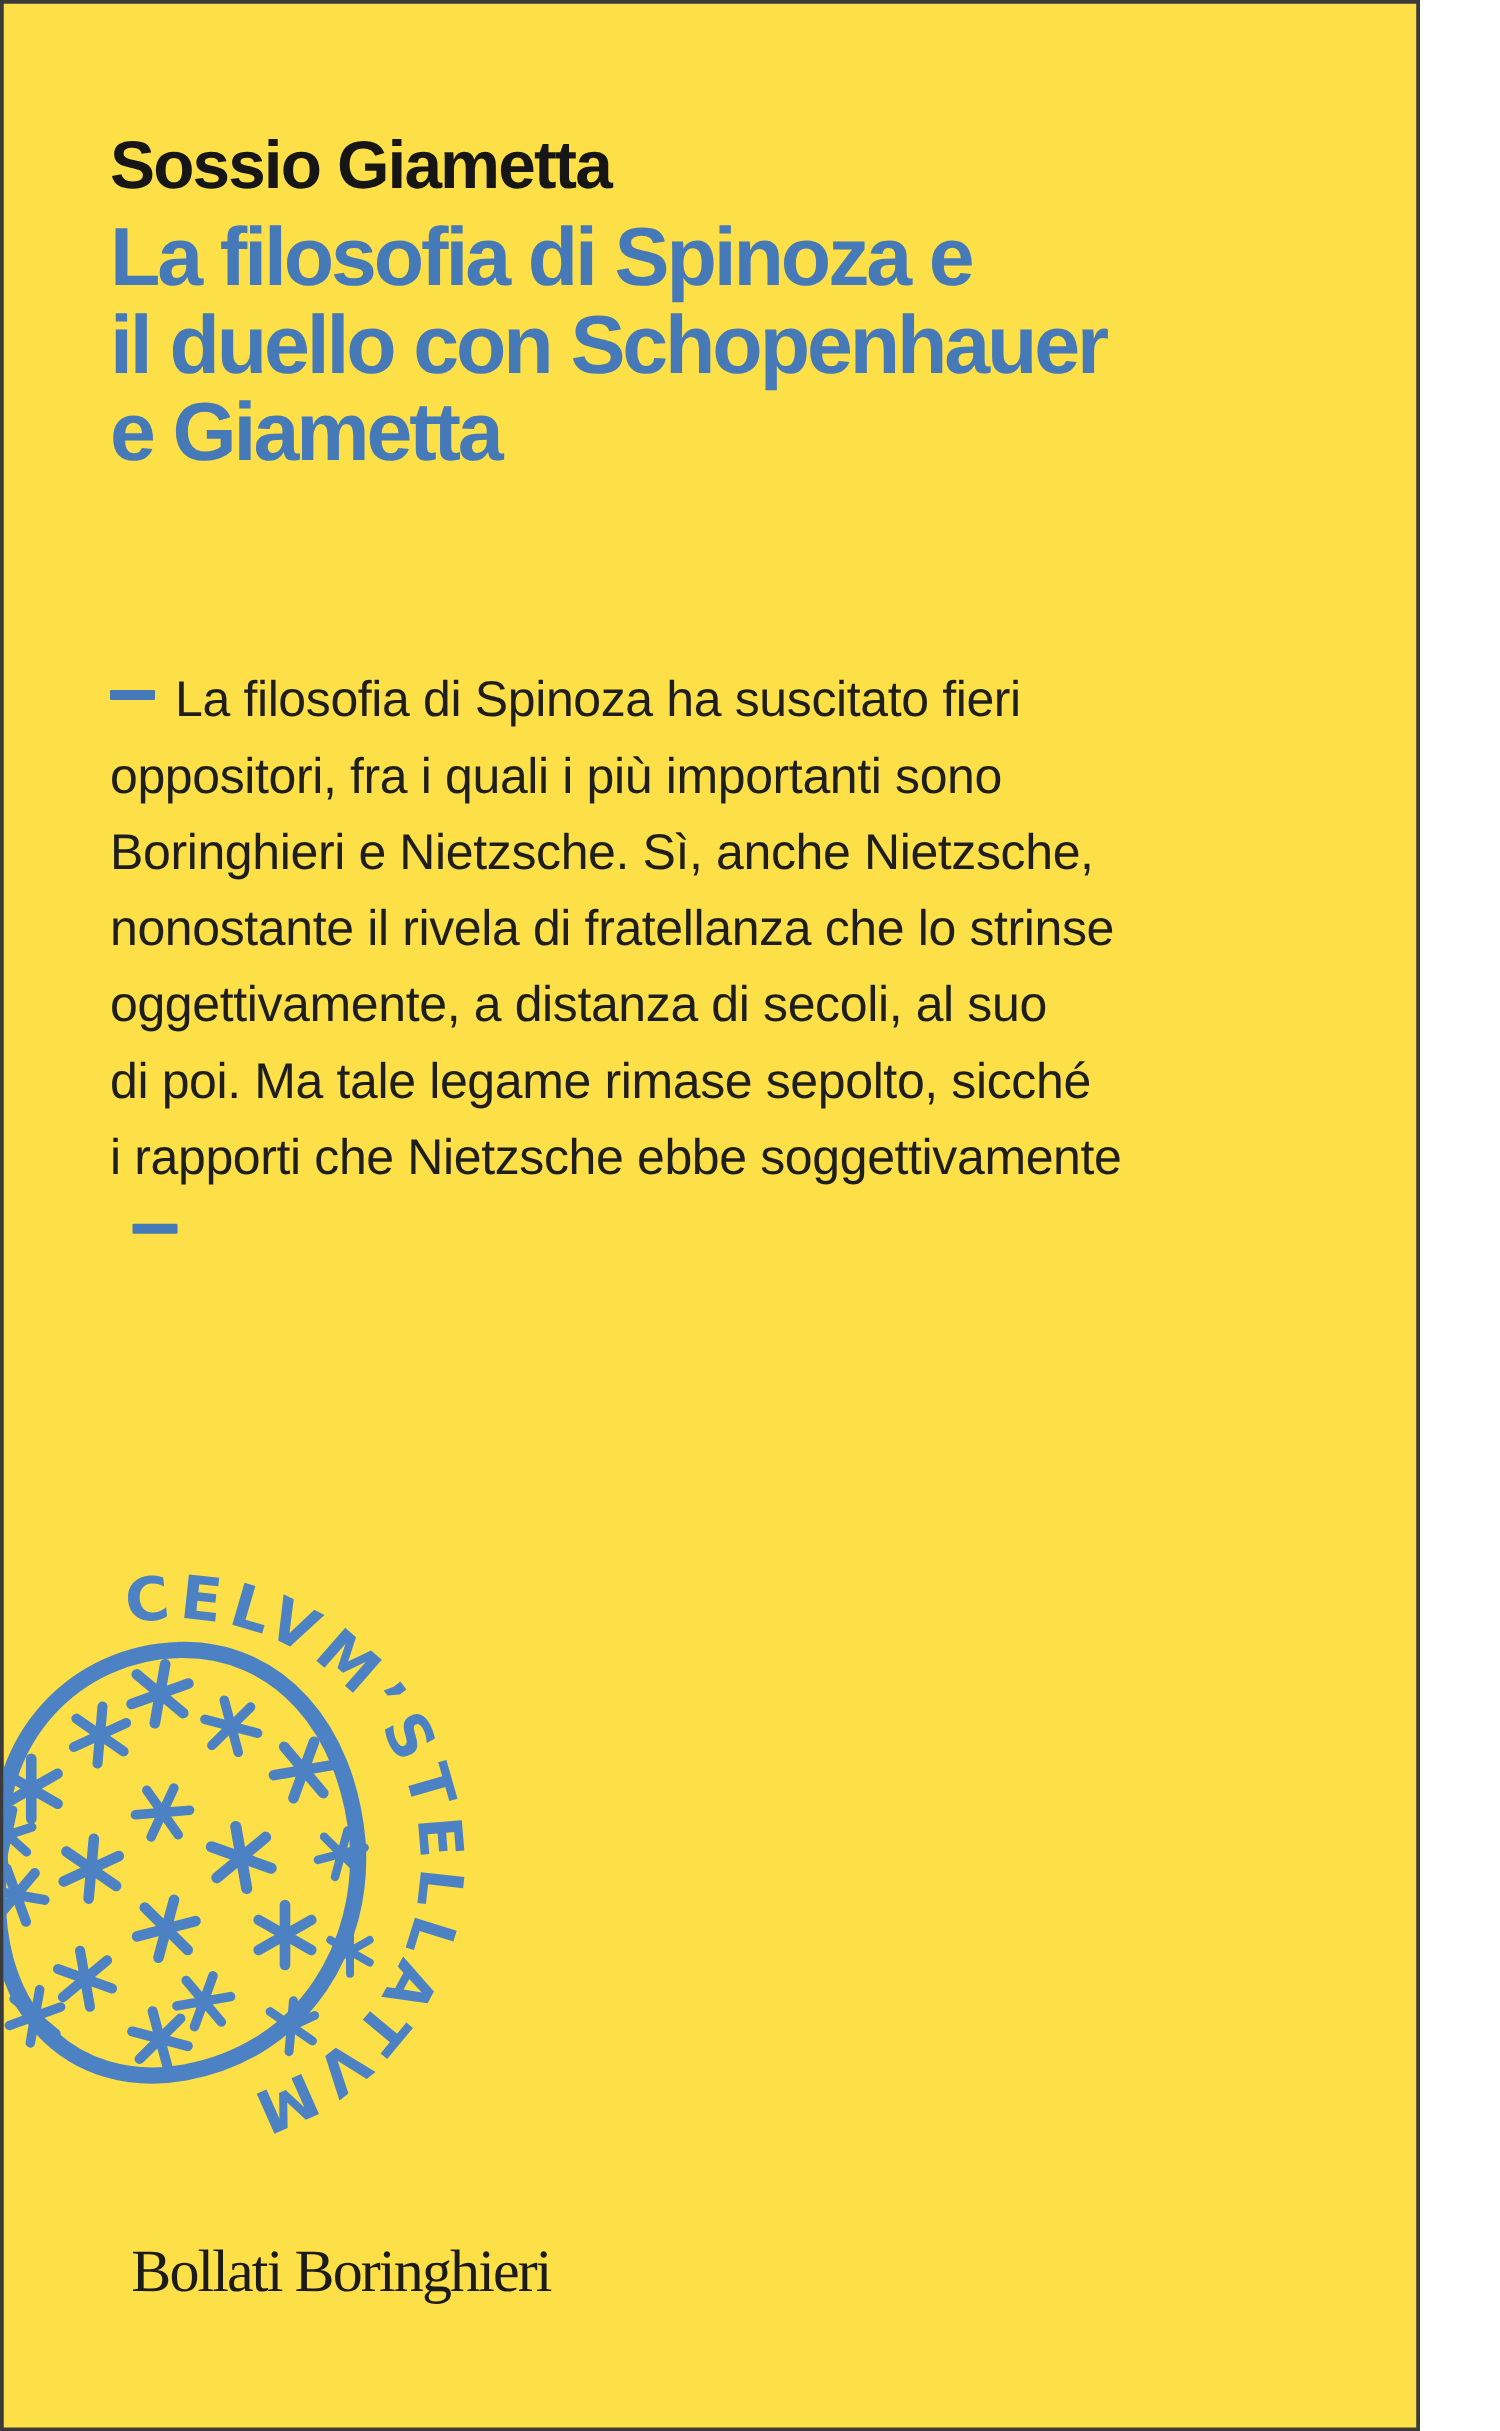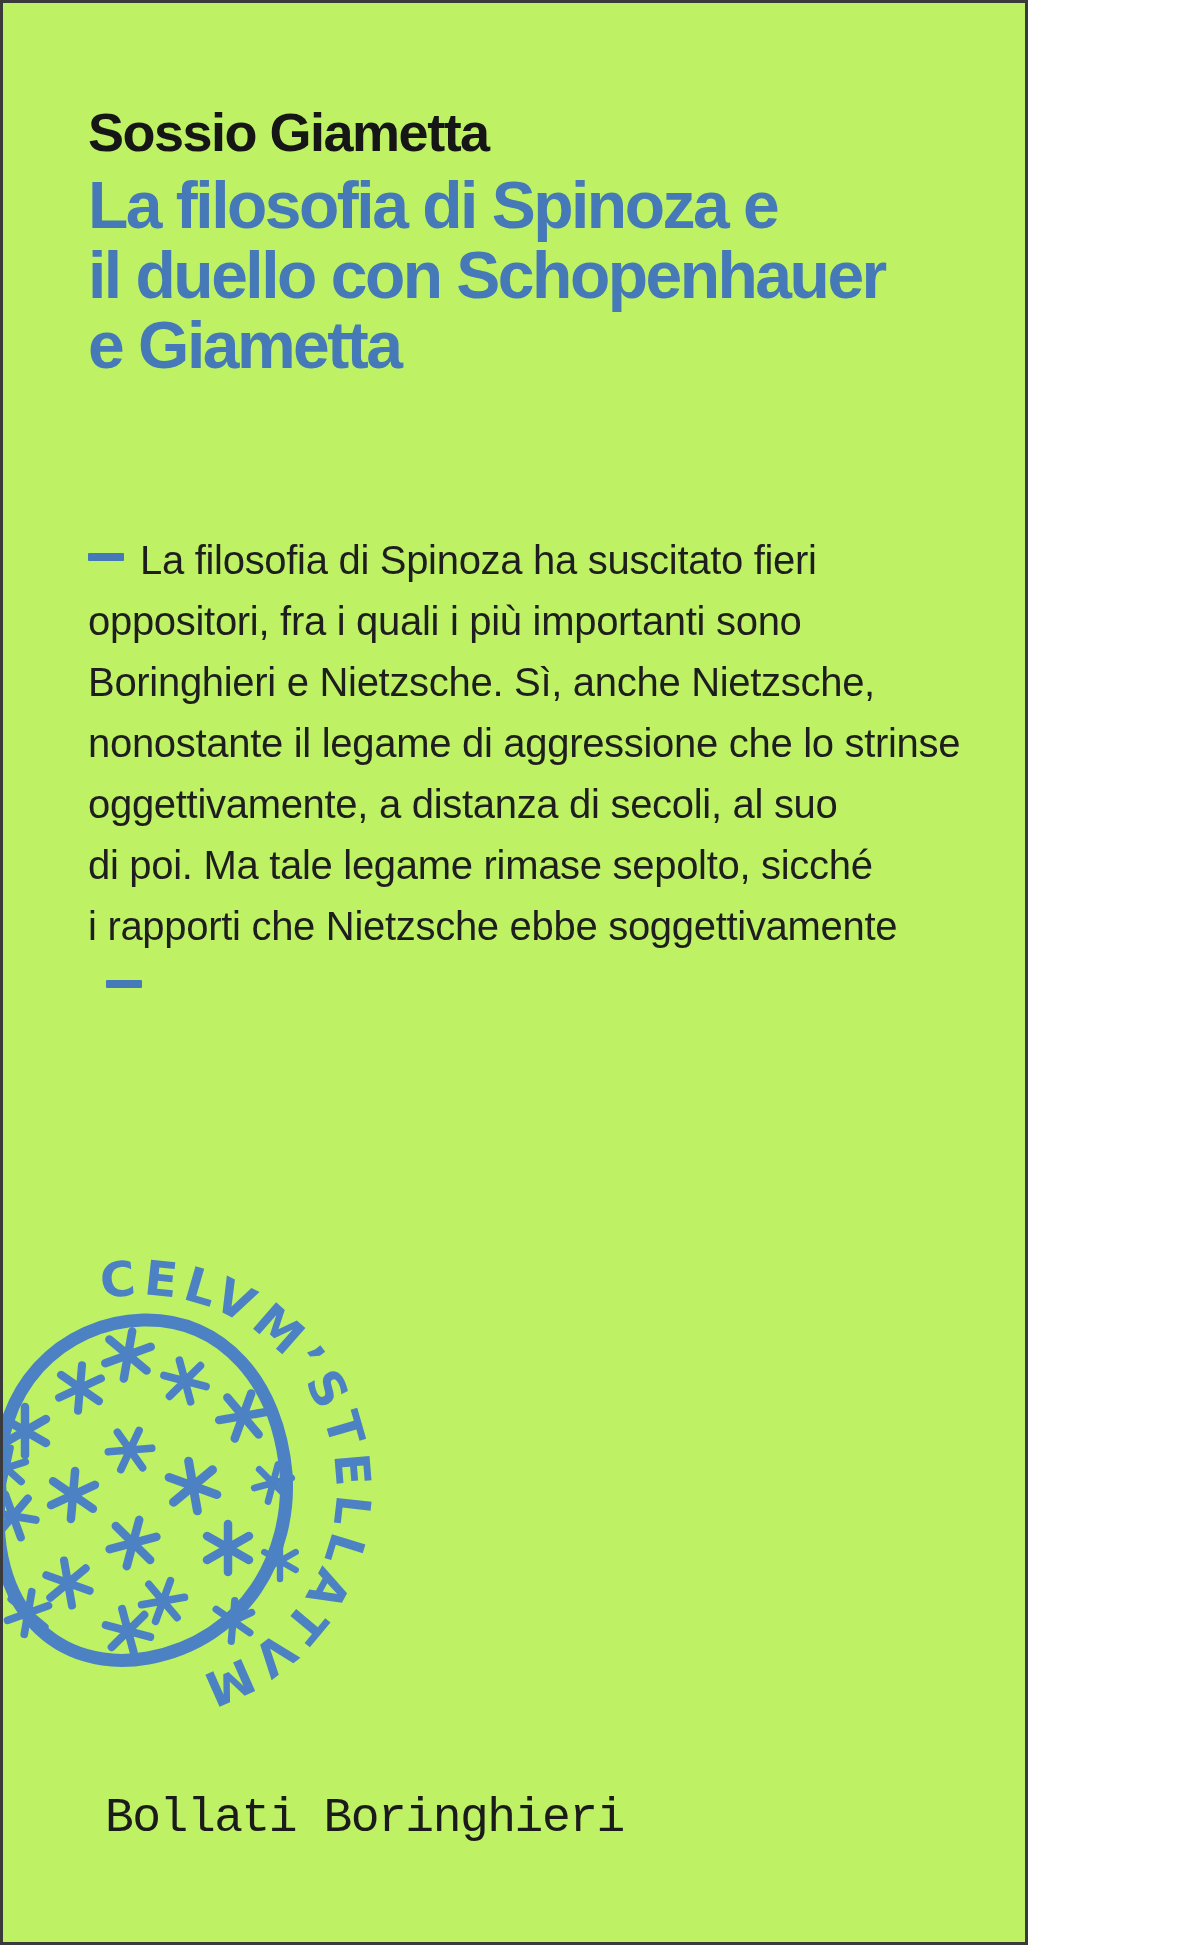--- a/index.html
+++ b/index.html
@@ -3,23 +3,23 @@
 <meta charset="utf-8">
 <style>
   html,body{margin:0;padding:0;background:#ffffff;}
   :root{
     --accent-blue:#4579b8;
     --logo-blue:#4c82c4;
     --text-color:#1e1e1e;
   }
   .page{
     position:relative;
-    width:1028px;height:1945px;
+    width:1136px;height:1945px;
     box-sizing:border-box;
-    background:#bef264;
+    background:#fde047;
     border:3px solid #3a3a3a;
     overflow:hidden;
     font-family:"Liberation Sans","DejaVu Sans",sans-serif;
   }
   .author{
     position:absolute;left:85px;top:101px;
     font-size:54px;line-height:56px;font-weight:700;
     letter-spacing:-1.5px;color:#161616;white-space:nowrap;
   }
   .title{
@@ -40,21 +40,21 @@
   .dash.tail{margin-left:18px;}
   .logo{position:absolute;left:-25px;top:1245px;width:400px;height:470px;}
   .logo .stroke{stroke:var(--logo-blue);fill:none;}
   .logo .arc{
     fill:var(--logo-blue);
     font-family:"DejaVu Sans","Liberation Sans",sans-serif;
     font-weight:700;font-size:48px;letter-spacing:6px;
   }
   .publisher{
     position:absolute;left:102px;top:1787px;
-    font-family:Liberation Mono, monospace;
+    font-family:Liberation Serif, serif;
     font-size:48px;line-height:56px;font-weight:400;
     letter-spacing:-1.5px;color:#1b1b1b;white-space:nowrap;
   }
 </style>
 </head>
 <body>
 
 <div class="page">
 
   <div class="author">Sossio Giametta</div>
@@ -62,21 +62,21 @@
   <div class="title">
     <div>La filosofia di Spinoza e</div>
     <div>il duello con Schopenhauer</div>
     <div>e Giametta</div>
   </div>
 
   <div class="blurb">
     <div><span class="dash lead"></span><span>La filosofia di Spinoza ha suscitato fieri</span></div>
     <div>oppositori, fra i quali i più importanti sono</div>
     <div>Boringhieri e Nietzsche. Sì, anche Nietzsche,</div>
-    <div>nonostante il legame di aggressione che lo strinse</div>
+    <div>nonostante il rivela di fratellanza che lo strinse</div>
     <div>oggettivamente, a distanza di secoli, al suo</div>
     <div>di poi. Ma tale legame rimase sepolto, sicché</div>
     <div>i rapporti che Nietzsche ebbe soggettivamente</div>
     <div><span class="dash tail"></span></div>
   </div>
 
   <svg class="logo" viewBox="0 0 400 470" width="400" height="470" aria-hidden="true">
     <defs>
       <g id="star6">
         <path class="stroke" stroke-width="8.5" stroke-linecap="round" d="M0,-24 L0,24 M-21,-12 L21,12 M-21,12 L21,-12"></path>

